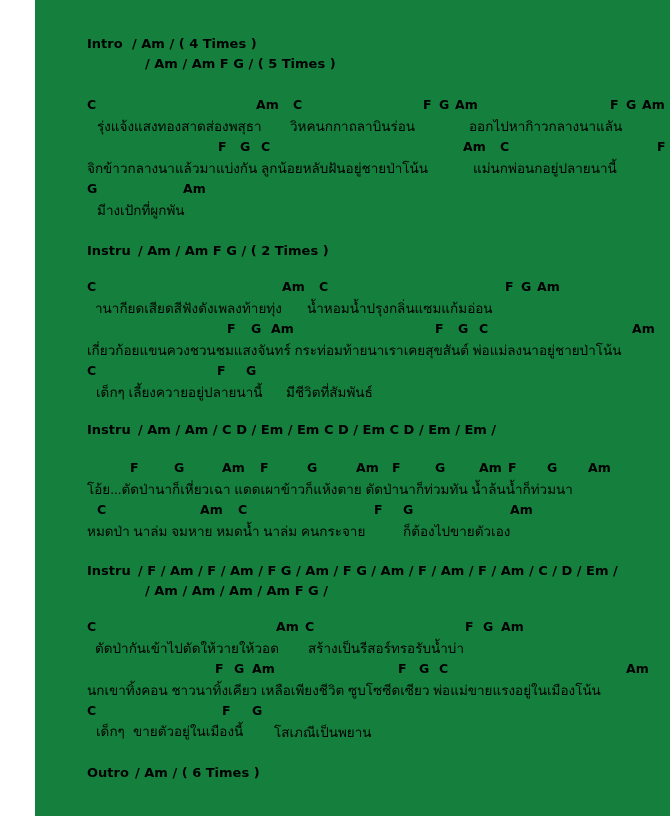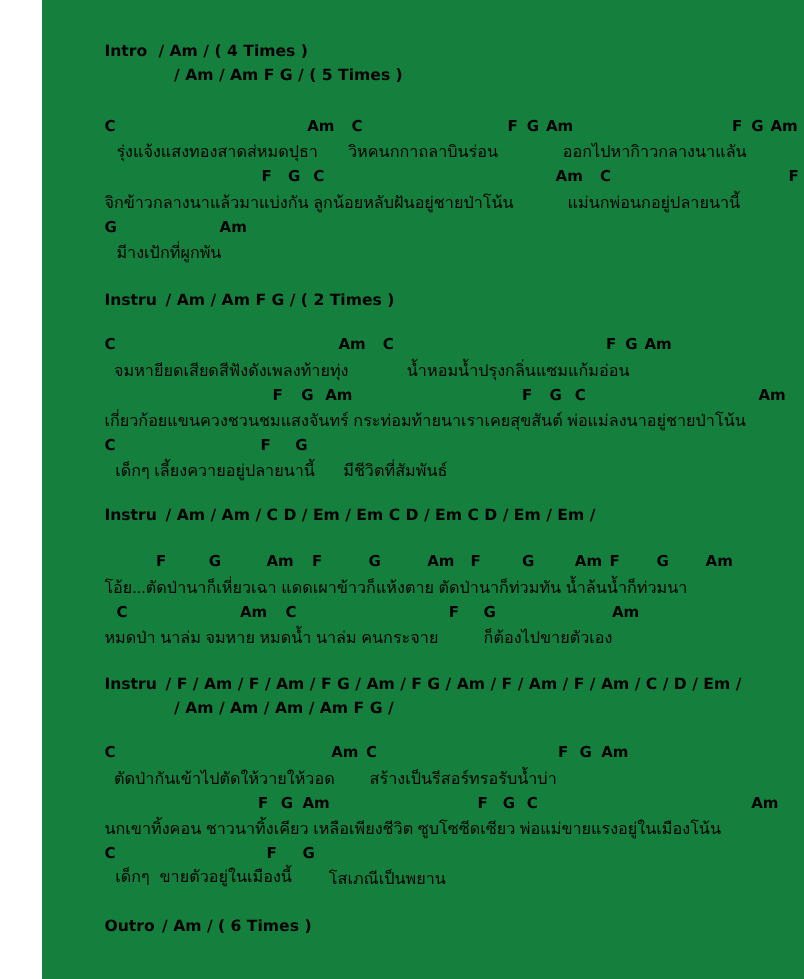--- a/index.html
+++ b/index.html
@@ -58,32 +58,32 @@
 </head>
 <body>
 
 <div class="sheet" id="sheet" style="background: #15803d; color: rgb(0, 0, 0); margin-left: 35px;">
     <div class="block">
       <div class="row sectionline" style="top: 37px;"><span class="seg" style="left: 52px; font-weight: bold;">Intro</span><span class="seg" style="left: 97px; font-weight: bold;">/ Am / ( 4 Times )</span></div>
       <div class="row sectionline" style="top: 57px;"><span class="seg" style="left: 110px; font-weight: bold;">/ Am / Am F G / ( 5 Times )</span></div>
     </div>
     <div class="block">
       <div class="row chordline" style="top: 99px;"><span class="seg" style="left: 52px;">C</span><span class="seg" style="left: 221px;">Am</span><span class="seg" style="left: 258px;">C</span><span class="seg" style="left: 388px;">F</span><span class="seg" style="left: 404px;">G</span><span class="seg" style="left: 420px;">Am</span><span class="seg" style="left: 575px;">F</span><span class="seg" style="left: 591px;">G</span><span class="seg" style="left: 607px;">Am</span></div>
-      <div class="row lyricline" style="top: 120px;"><span class="lyr" style="left: 62px;">รุ่งแจ้งแสงทองสาดส่หมดปุธา</span><span class="lyr" style="left: 255px;">วิหคนกกาถลาบินร่อน</span><span class="lyr" style="left: 434px;">ออกไปหากิาวกลางนาแลัน</span></div>
+      <div class="row lyricline" style="top: 120px;"><span class="lyr" style="left: 62px;">รุ่งแจ้งแสงทองสาดส่องพสุธา</span><span class="lyr" style="left: 255px;">วิหคนกกาถลาบินร่อน</span><span class="lyr" style="left: 434px;">ออกไปหากิาวกลางนาแลัน</span></div>
       <div class="row chordline" style="top: 141px;"><span class="seg" style="left: 183px;">F</span><span class="seg" style="left: 205px;">G</span><span class="seg" style="left: 226px;">C</span><span class="seg" style="left: 428px;">Am</span><span class="seg" style="left: 465px;">C</span><span class="seg" style="left: 622px;">F</span></div>
       <div class="row lyricline" style="top: 162px;"><span class="lyr" style="left: 52px;">จิกข้าวกลางนาแล้วมาแบ่งกัน ลูกน้อยหลับฝันอยู่ชายป่าโน้น</span><span class="lyr" style="left: 438px;">แม่นกพ่อนกอยู่ปลายนานี้</span></div>
       <div class="row chordline" style="top: 183px;"><span class="seg" style="left: 52px;">G</span><span class="seg" style="left: 148px;">Am</span></div>
       <div class="row lyricline" style="top: 204px;"><span class="lyr" style="left: 62px;">มีางเปักที่ผูกพัน</span></div>
     </div>
     <div class="block">
       <div class="row sectionline" style="top: 244px;"><span class="seg" style="left: 52px; font-weight: bold;">Instru</span><span class="seg" style="left: 103px; font-weight: bold;">/ Am / Am F G / ( 2 Times )</span></div>
     </div>
     <div class="block">
       <div class="row chordline" style="top: 281px;"><span class="seg" style="left: 52px;">C</span><span class="seg" style="left: 247px;">Am</span><span class="seg" style="left: 284px;">C</span><span class="seg" style="left: 470px;">F</span><span class="seg" style="left: 486px;">G</span><span class="seg" style="left: 502px;">Am</span></div>
-      <div class="row lyricline" style="top: 302px;"><span class="lyr" style="left: 60px;">จมหายียดเสียดสีฟังดังเพลงท้ายทุ่ง</span><span class="lyr" style="left: 304px;">น้ำหอมน้ำปรุงกลิ่นแซมแก้มอ่อน</span></div>
+      <div class="row lyricline" style="top: 302px;"><span class="lyr" style="left: 60px;">านากียดเสียดสีฟังดังเพลงท้ายทุ่ง</span><span class="lyr" style="left: 272px;">น้ำหอมน้ำปรุงกลิ่นแซมแก้มอ่อน</span></div>
       <div class="row chordline" style="top: 323px;"><span class="seg" style="left: 192px;">F</span><span class="seg" style="left: 216px;">G</span><span class="seg" style="left: 236px;">Am</span><span class="seg" style="left: 400px;">F</span><span class="seg" style="left: 423px;">G</span><span class="seg" style="left: 444px;">C</span><span class="seg" style="left: 597px;">Am</span></div>
       <div class="row lyricline" style="top: 344px;"><span class="lyr" style="left: 52px;">เกี่ยวก้อยแขนควงชวนชมแสงจันทร์ กระท่อมท้ายนาเราเคยสุขสันต์ พ่อแม่ลงนาอยู่ชายป่าโน้น</span></div>
       <div class="row chordline" style="top: 365px;"><span class="seg" style="left: 52px;">C</span><span class="seg" style="left: 182px;">F</span><span class="seg" style="left: 211px;">G</span></div>
       <div class="row lyricline" style="top: 386px;"><span class="lyr" style="left: 61px;">เด็กๆ เลี้ยงควายอยู่ปลายนานี้</span><span class="lyr" style="left: 251px;">มีชีวิตที่สัมพันธ์</span></div>
     </div>
     <div class="block">
       <div class="row sectionline" style="top: 423px;"><span class="seg" style="left: 52px; font-weight: bold;">Instru</span><span class="seg" style="left: 103px; font-weight: bold;">/ Am / Am / C D / Em / Em C D / Em C D / Em / Em /</span></div>
     </div>
     <div class="block">
       <div class="row chordline" style="top: 462px;"><span class="seg" style="left: 95px;">F</span><span class="seg" style="left: 139px;">G</span><span class="seg" style="left: 187px;">Am</span><span class="seg" style="left: 225px;">F</span><span class="seg" style="left: 272px;">G</span><span class="seg" style="left: 321px;">Am</span><span class="seg" style="left: 357px;">F</span><span class="seg" style="left: 400px;">G</span><span class="seg" style="left: 444px;">Am</span><span class="seg" style="left: 473px;">F</span><span class="seg" style="left: 512px;">G</span><span class="seg" style="left: 553px;">Am</span></div>

